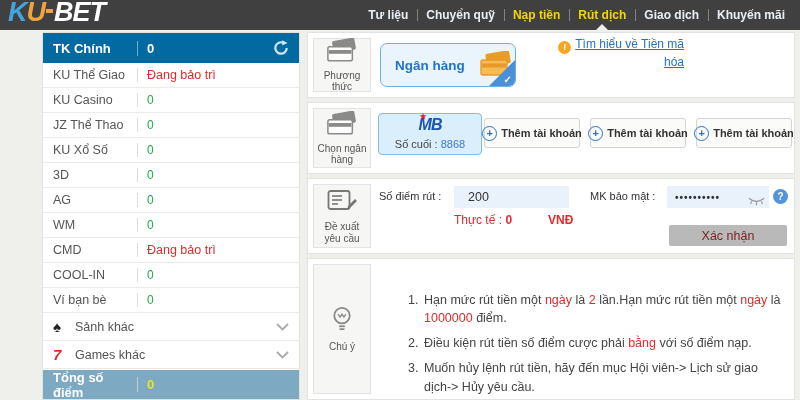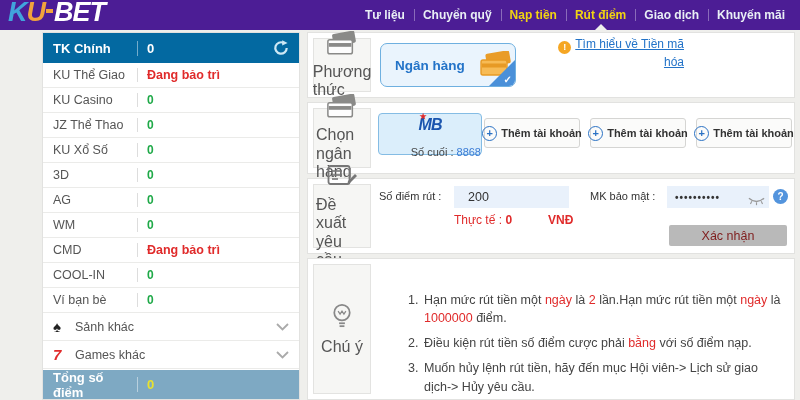--- a/index.html
+++ b/index.html
@@ -1,41 +1,41 @@
 <!DOCTYPE html>
 <html><head>
 <meta charset="utf-8">
 <style>
   html,body{margin:0;padding:0;}
   body{width:800px;height:400px;overflow:hidden;font-family:"Liberation Sans",sans-serif;}
   #page{position:relative;width:800px;height:400px;background:#efefec;overflow:hidden;}
 
   
-  #hdr{position:absolute;top:0;left:0;width:800px;height:30px;background:#4c1d95;}
+  #hdr{position:absolute;top:0;left:0;width:800px;height:30px;background:#404040;}
   .logo{position:absolute;left:8px;top:-3px;font-size:27px;font-weight:bold;font-style:italic;letter-spacing:-1px;white-space:nowrap;}
   .logo .lk{color:#41a4dc;}
   .logo .lu{color:#f2a33c;}
   .logo .ldash{display:inline-block;width:7px;height:4px;background:#f2a33c;margin:0 1px;vertical-align:8px;}
   .logo .lbet{color:#ffffff;}
   #main-nav{position:absolute;right:6px;top:0;height:30px;display:flex;align-items:stretch;}
   .nav-item{position:relative;display:flex;align-items:center;padding:0 9px;font-size:12px;font-weight:bold;color:#e9eff5;cursor:pointer;white-space:nowrap;}
   .nav-item + .nav-item::before{content:"";position:absolute;left:0;top:9px;height:12px;border-left:1px solid rgba(255,255,255,.35);}
   .nav-item.hl{color:#f2d411;}
   .nav-item.active::after{content:"";position:absolute;left:50%;bottom:0;margin-left:-6px;width:0;height:0;border-left:6px solid transparent;border-right:6px solid transparent;border-bottom:6px solid #efefec;}
 
   
   #sidebar{position:absolute;left:42px;top:32px;width:258px;height:368px;background:#fff;border:1px solid #e2e2e0;box-sizing:border-box;display:flex;flex-direction:column;}
   .sb-header{height:30px;background:#0369a1;display:flex;align-items:center;padding:0 10px;color:#fff;font-size:13px;font-weight:bold;flex:0 0 auto;}
   .sb-header .lbl{width:84px;}
   .sb-header .valwrap{border-left:1px solid rgba(255,255,255,.45);padding-left:9px;}
   .sb-header .refresh{margin-left:auto;display:flex;align-items:center;cursor:pointer;}
   .sb-row{height:24px;flex:0 0 auto;display:flex;align-items:center;padding:0 10px;background:#fff;border-bottom:1px solid #ebebe9;font-size:12.5px;color:#555;}
   .sb-row .lbl{width:84px;white-space:nowrap;}
   .sb-row .valwrap{border-left:1px solid #ddd;padding-left:9px;}
-  .sb-row .val{font-weight:bold;font-size:12px;}
+  .sb-row .val{font-weight:normal;font-size:12px;}
   .sb-row.ok .val{color:#1fa948;}
   .sb-row.maint .val{color:#e02b2b;font-size:12.5px;}
   .sb-row.group{height:27px;cursor:pointer;color:#555;font-size:12.5px;}
   .spade{font-size:15px;color:#222;width:18px;font-style:normal;}
   .g7{font-size:15px;color:#e02b2b;font-weight:900;font-style:italic;width:18px;}
   .group .glabel{margin-left:4px;}
   .chev{margin-left:auto;display:flex;align-items:center;}
   .sb-spacer{flex:1 1 auto;background:#fff;}
   .sb-footer{height:29px;flex:0 0 auto;background:#7ea9c3;display:flex;align-items:center;padding:0 10px;color:#fff;font-size:13px;font-weight:bold;}
   .sb-footer .lbl{width:84px;}
@@ -43,38 +43,38 @@
   .sb-footer .val{color:#e9e22e;}
 
   
   #main{position:absolute;left:307px;top:32px;width:488px;height:368px;}
   .card{position:absolute;left:0;width:488px;background:#fff;border:1px solid #e2e2e0;box-sizing:border-box;display:flex;}
   .s1{top:0;height:66px;}
   .s2{top:70px;height:72px;}
   .s3{top:146px;height:76px;}
   .s4{top:226px;height:142px;}
   .iconbox{margin:5px;width:56px;flex:0 0 auto;background:#f6f6f4;border:1px solid #e3e3e1;display:flex;flex-direction:column;align-items:center;justify-content:center;gap:3px;}
-  .iblabel{font-size:16px;color:#555;text-align:left;line-height:1.15;padding:0 2px;}
+  .iblabel{font-size:10px;color:#555;text-align:center;line-height:1.15;padding:0 2px;}
   .content{position:relative;flex:1;}
 
   
   .bank-btn{position:absolute;left:4px;top:10px;width:136px;height:44px;background:#eaf4fd;border:1px solid #6fb0e0;border-radius:7px;display:flex;align-items:center;padding:0 0 0 14px;cursor:pointer;overflow:hidden;font-family:inherit;}
   .bank-btn-label{color:#2373c8;font-size:13.5px;font-weight:bold;}
   .bank-btn .cards-icon{margin-left:14px;}
   .corner{position:absolute;right:0;bottom:0;width:26px;height:26px;overflow:hidden;}
   .corner::before{content:"";position:absolute;right:0;bottom:0;width:0;height:0;border-left:26px solid transparent;border-bottom:26px solid #4a90d9;}
   .ck{position:absolute;right:3px;bottom:1px;color:#fff;font-size:10px;font-weight:bold;z-index:1;}
   .crypto-link{position:absolute;left:180px;top:3px;width:128px;text-align:right;font-size:12px;color:#2373c8;text-decoration:underline;line-height:1.4;cursor:pointer;}
   .info-icon{display:inline-flex;align-items:center;justify-content:center;width:13px;height:13px;border-radius:50%;background:#f5a623;color:#fff;font-size:9px;font-weight:bold;margin-right:4px;vertical-align:-2px;text-decoration:none;}
 
   
   .mb-card{position:absolute;left:2px;top:10px;width:104px;height:42px;background:#dbeefb;border:1px solid #84bce4;border-radius:4px;text-align:center;cursor:pointer;box-sizing:border-box;}
   .mb-logo{position:relative;display:inline-block;margin-top:3px;font-style:italic;font-weight:bold;color:#1b55ae;font-size:16px;letter-spacing:-1px;line-height:1;}
   .mb-logo .star{position:absolute;left:1px;top:-4px;color:#e02b2b;font-size:8px;font-style:normal;}
-  .mb-last{font-size:11px;color:#444;margin-top:12px;text-align:right;}
+  .mb-last{font-size:11px;color:#444;margin-top:4px;}
   .mb-last .digits{color:#3a7bd5;}
   .add-btn{position:absolute;top:15px;width:96px;height:30px;background:#fbfbfa;border:1px solid #d5d5d3;border-radius:3px;display:flex;align-items:center;justify-content:center;gap:4px;font-size:11px;font-weight:bold;color:#333;cursor:pointer;font-family:inherit;white-space:nowrap;}
   .plus-icon{flex:0 0 auto;display:inline-flex;align-items:center;justify-content:center;width:13px;height:13px;border:1.5px solid #2b72c4;border-radius:50%;color:#2b72c4;font-size:11px;font-weight:bold;line-height:1;}
 
   
   .flabel{position:absolute;top:11px;font-size:11px;color:#333;}
   .finput{position:absolute;top:7px;height:22px;background:#e9f1fb;border:none;font-size:12.5px;color:#333;font-family:inherit;box-sizing:border-box;}
   #amount-input{left:78px;width:115px;padding-left:14px;}
   #pwd-input{left:291px;width:102px;padding:0 22px 0 8px;font-size:10px;font-weight:bold;letter-spacing:1px;}
   .eye{position:absolute;left:372px;top:13px;cursor:pointer;}
@@ -93,21 +93,21 @@
 <body>
 
 <div id="page">
 
   <div id="hdr">
     <div class="logo"><span class="lk">K</span><span class="lu">U</span><span class="ldash"></span><span class="lbet">BET</span></div>
     <nav id="main-nav">
         <div class="nav-item">Tư liệu</div>
         <div class="nav-item">Chuyển quỹ</div>
         <div class="nav-item hl">Nạp tiền</div>
-        <div class="nav-item hl active">Rút điểm</div>
+        <div class="nav-item hl active">Rút dịch</div>
         <div class="nav-item">Giao dịch</div>
         <div class="nav-item">Khuyến mãi</div>
       </nav>
   </div>
 
   <aside id="sidebar">
     <div class="sb-header">
       <span class="lbl">TK Chính</span>
       <span class="valwrap"><span class="val">0</span></span>
       <span class="refresh">

